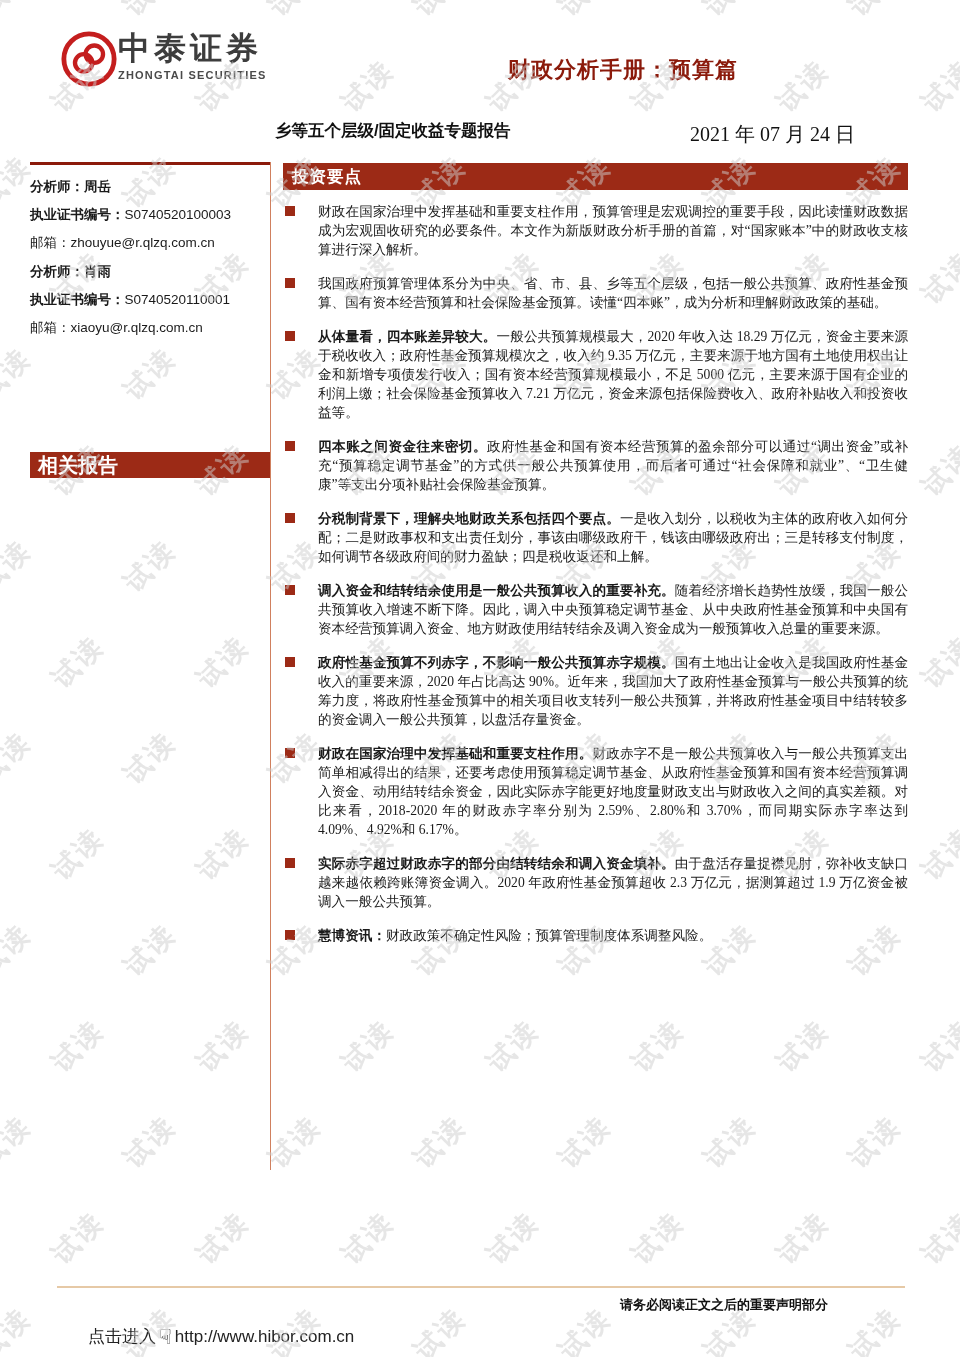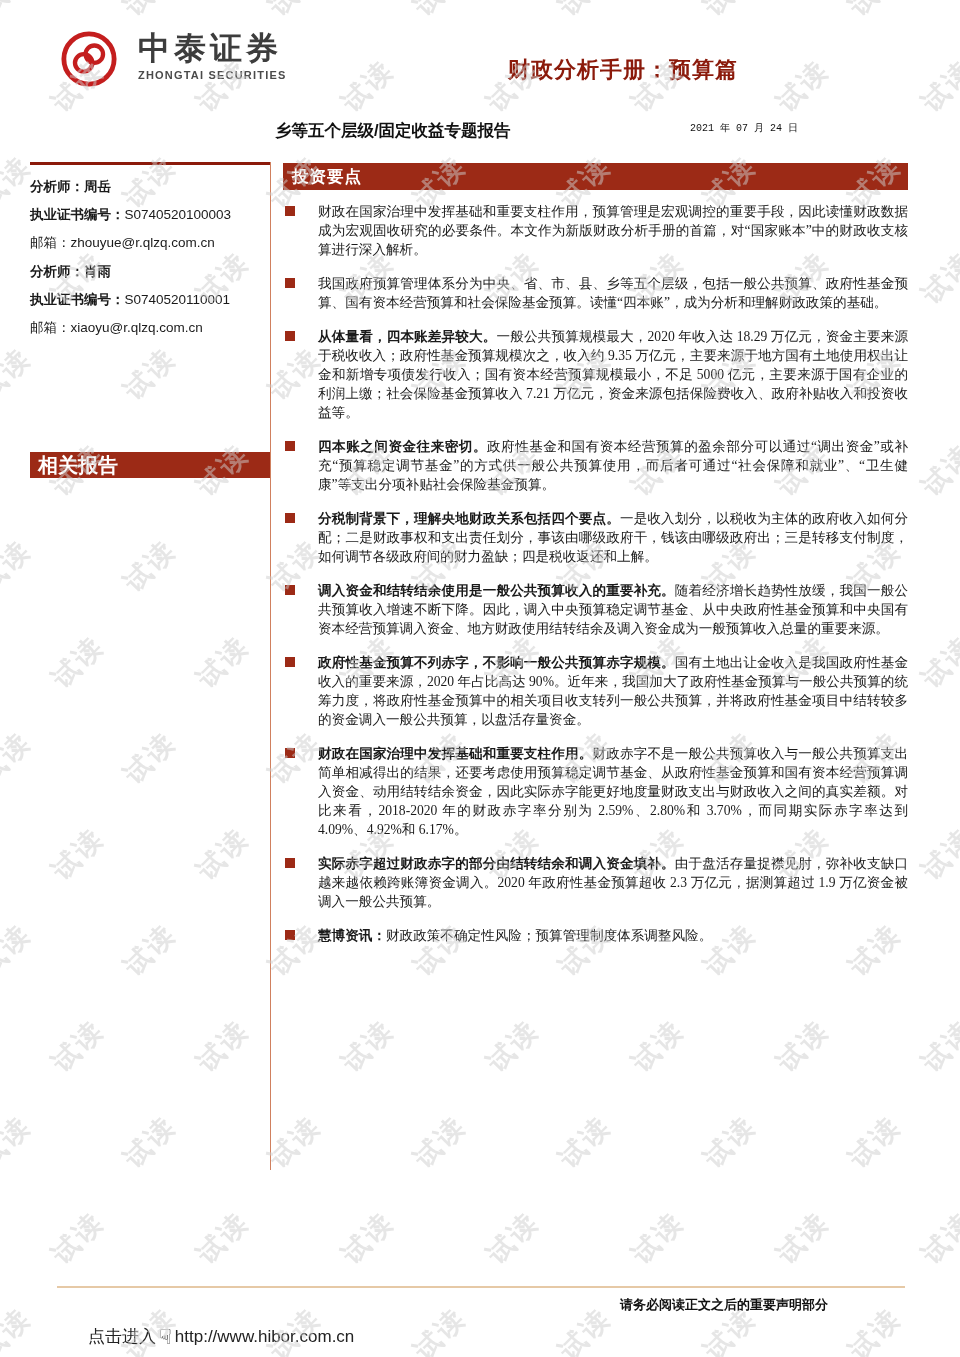--- a/index.html
+++ b/index.html
@@ -2,31 +2,31 @@
 <html><head>
 <meta charset="utf-8">
 <style>
   html,body{margin:0;padding:0;background:#fff;}
   .page{position:relative;width:960px;height:1357px;background:#ffffff;overflow:hidden;
         font-family:"Liberation Serif","DejaVu Serif",serif;color:#1a1a1a;}
 
   
   .logo{position:absolute;left:60px;top:30px;display:flex;align-items:flex-start;}
   .logo-mark{width:58px;height:58px;}
-  .logo-text{margin-left:20px;}
+  .logo-text{margin-left:0;}
   .logo-cn{font-family:"Liberation Sans",sans-serif;font-size:32px;font-weight:bold;
            color:#3d3d3d;letter-spacing:4px;line-height:1.15;}
   .logo-en{font-family:"Liberation Sans",sans-serif;font-size:11px;font-weight:bold;
            color:#4a4a4a;letter-spacing:1.2px;margin-top:2px;}
   .doc-title{position:absolute;left:508px;top:55px;font-size:22px;font-weight:bold;
              color:#8B1A0B;font-family:"Liberation Sans",sans-serif;letter-spacing:1px;}
   .sub-type{position:absolute;left:275px;top:120px;font-size:16.5px;font-weight:bold;
             color:#111;font-family:"Liberation Sans",sans-serif;}
-  .sub-date{position:absolute;left:690px;top:121px;font-size:10px;color:#111;
-            font-family:Liberation Mono, monospace;}
+  .sub-date{position:absolute;left:690px;top:121px;font-size:20px;color:#111;
+            font-family:Liberation Serif, serif;}
 
   
   .sidebar{position:absolute;left:30px;top:162px;width:240px;}
   .sidebar-topline{height:3px;background:#8B1A0B;margin-bottom:13px;}
   .an-line{font-size:13.5px;margin-bottom:10px;line-height:1.35;}
   .an-b{font-weight:bold;}
   .an-v{font-family:"Liberation Sans",sans-serif;font-size:13.5px;}
   .related-banner{position:absolute;left:30px;top:452px;width:240px;height:26px;
                   background:#9C2A16;color:#fff;font-weight:bold;font-size:20px;
                   line-height:26px;padding-left:8px;box-sizing:border-box;}

